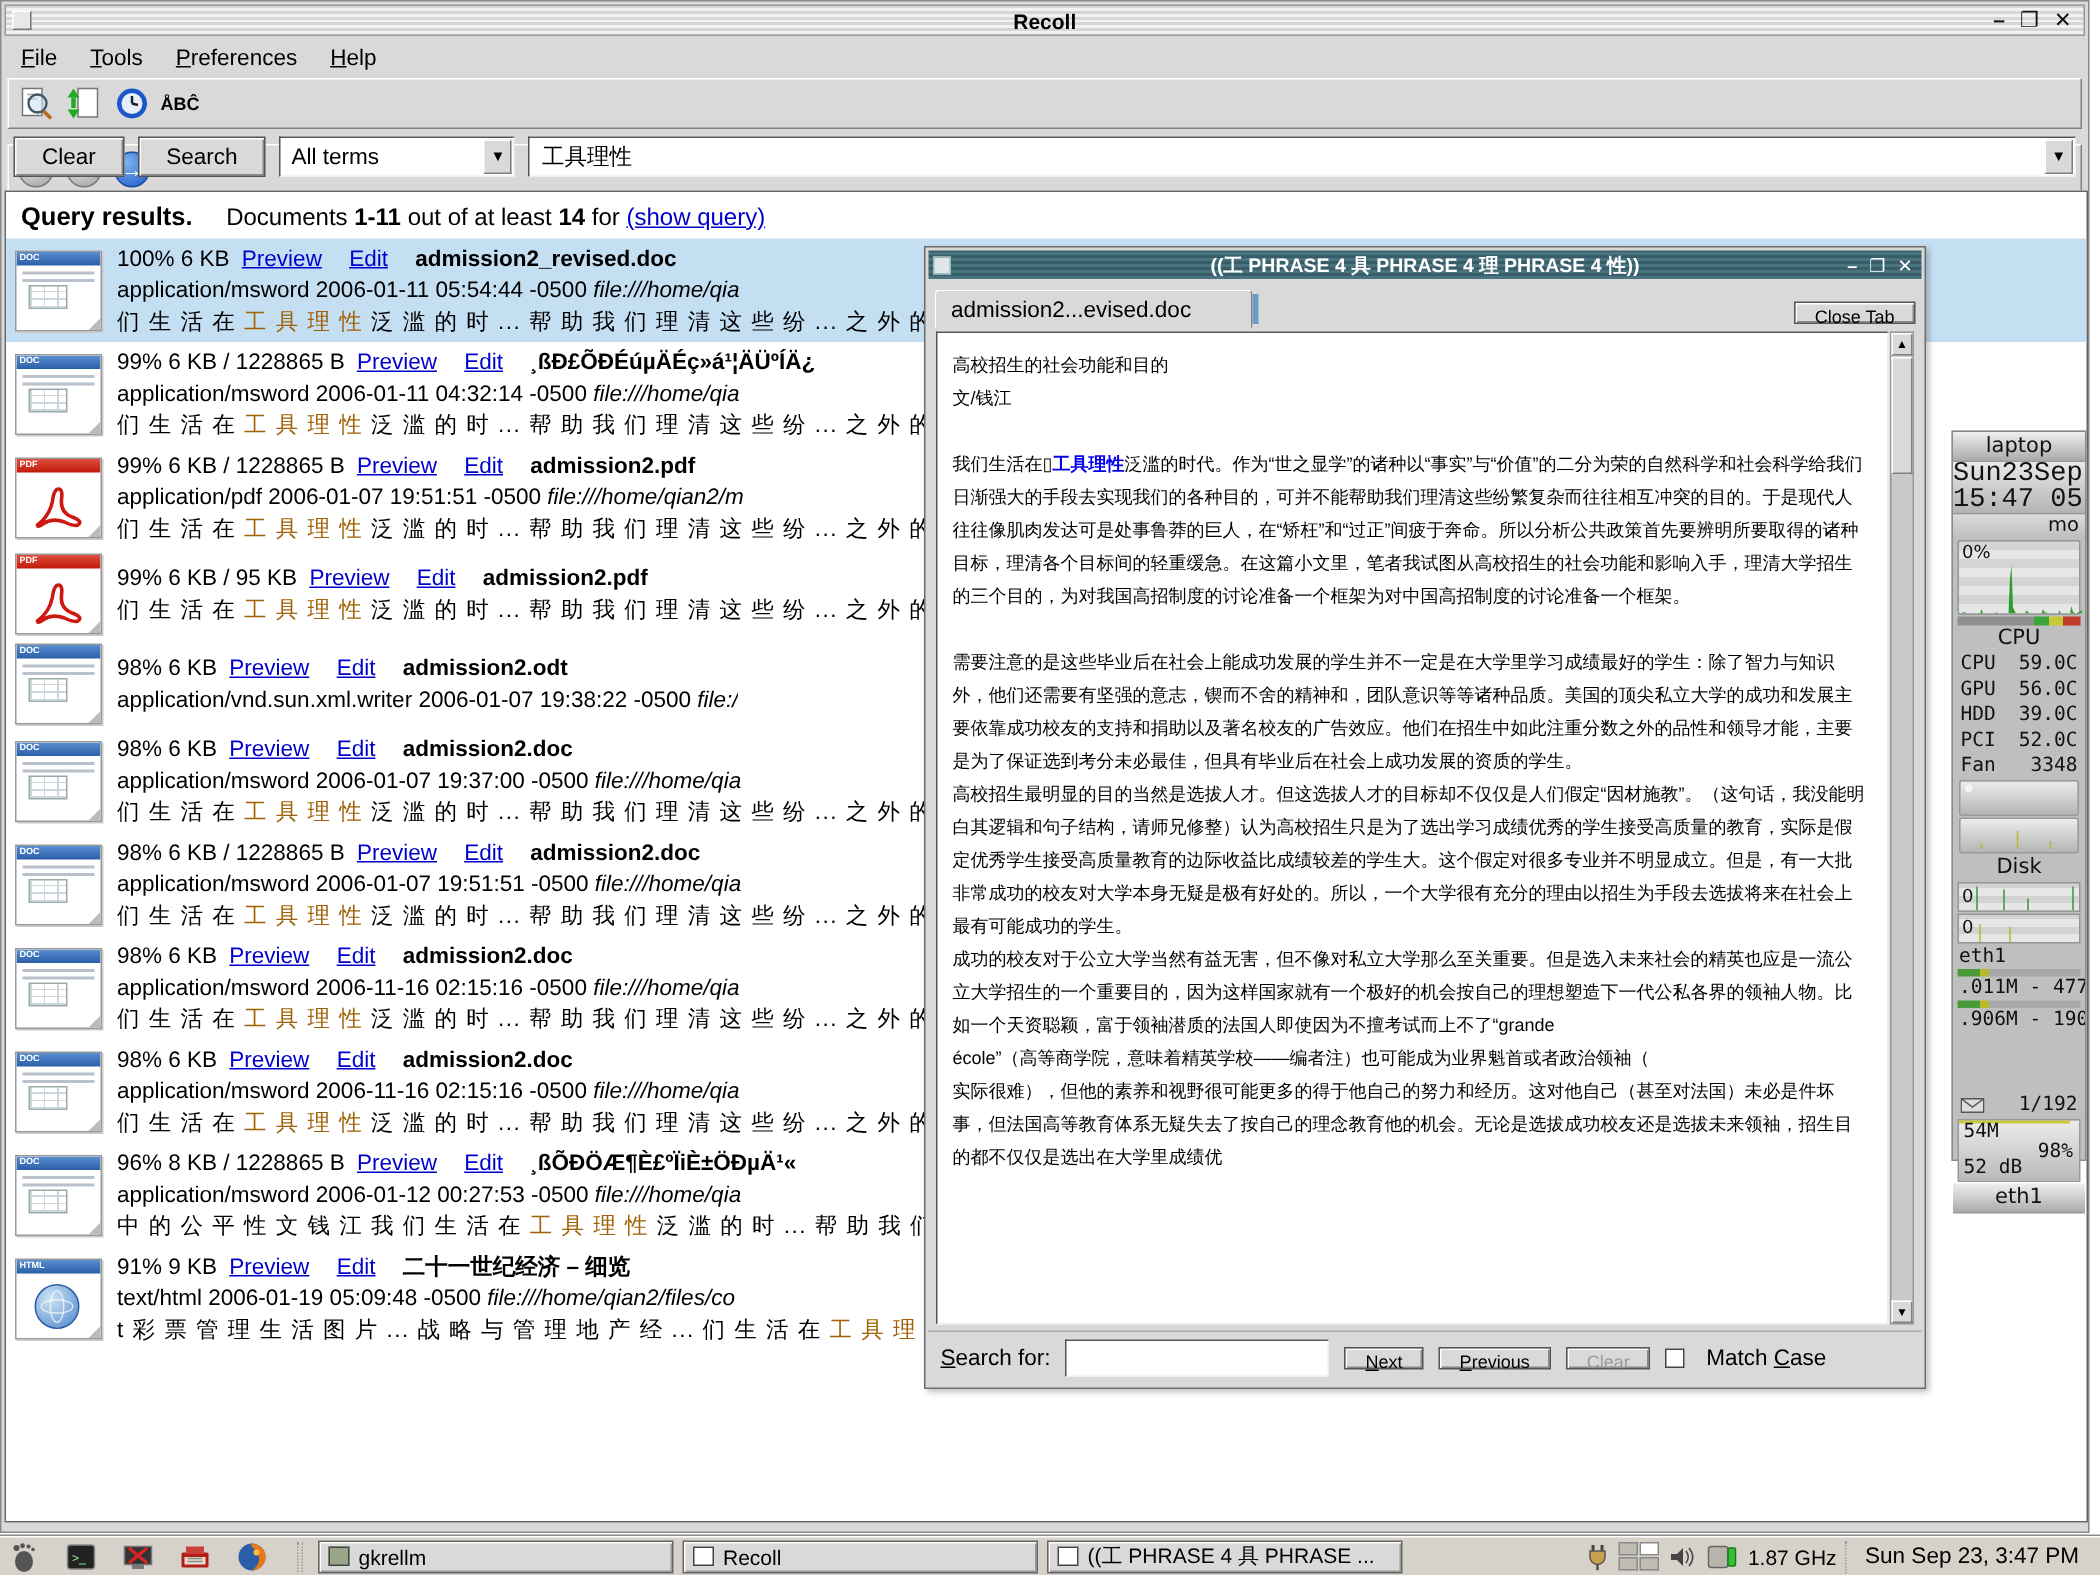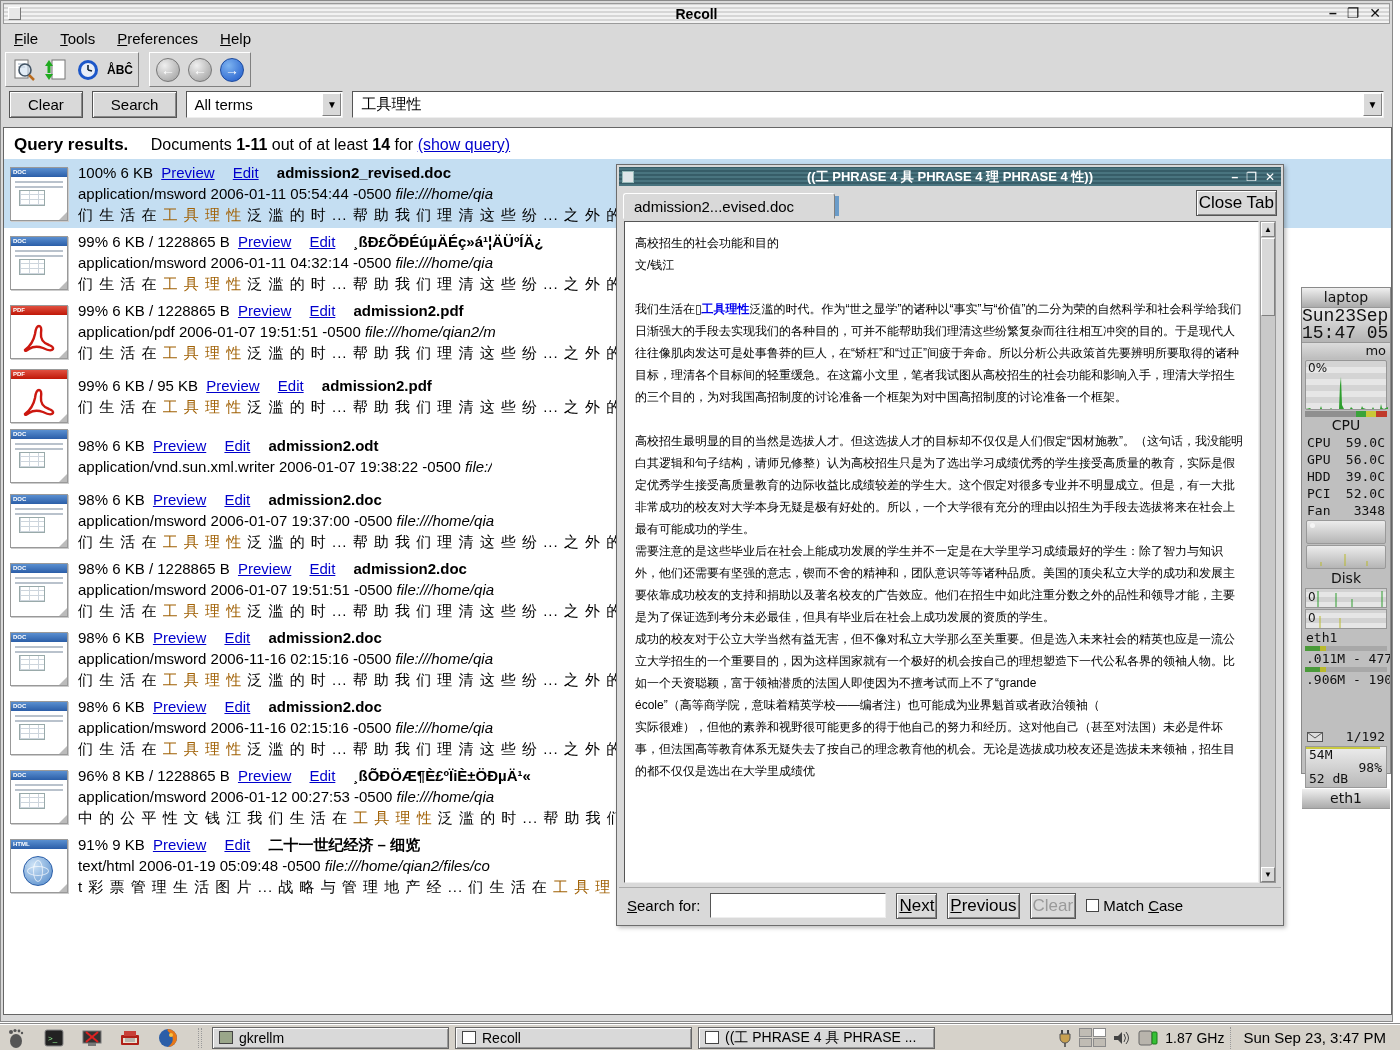--- a/index.html
+++ b/index.html
@@ -20,21 +20,21 @@
   .titlebar .title { position:absolute; left:0; right:0; text-align:center;
     font-weight:bold; font-size:14px; color:#000; }
   .tb-btns { margin-left:auto; display:flex; gap:10px; padding-right:8px; z-index:2;
     font-weight:bold; font-size:14px; color:#111; }
   .tb-btns span { cursor:pointer; line-height:15px; }
 
   .menubar { position:absolute; left:2px; top:25px; right:2px; height:24px;
     display:flex; align-items:center; font-size:15px; background:#d9d9d9; }
   .menu-item { padding:2px 11px; cursor:pointer; }
 
-  .toolbar { position:absolute; left:2px; top:49px; right:2px; height:39px; display:flex; gap:10px; padding:2px 2px; }
+  .toolbar { position:absolute; left:2px; top:49px; right:2px; height:39px; display:flex; gap:10px; padding:2px 2px;flex-direction:column; }
   .tool-group { display:flex; align-items:center; border:1px solid; border-color:#fff #808080 #808080 #fff;
     background:#d9d9d9; padding:2px 4px; gap:4px; height:35px; }
   .tool-btn { width:28px; height:28px; display:flex; align-items:center; justify-content:center; cursor:pointer; }
   .abc-label { font-size:12px; font-weight:bold; letter-spacing:0; }
   .nav-circle { width:24px; height:24px; border-radius:50%;
     background:radial-gradient(circle at 35% 30%,#efefef,#9a9a9a); border:1px solid #777;
     color:#fff; font-weight:bold; display:flex; align-items:center; justify-content:center; font-size:14px; }
   .nav-circle.fwd { background:radial-gradient(circle at 35% 30%,#7db3f0,#1c57c9); border-color:#1c4a9e; }
 
   .searchrow { position:absolute; left:2px; top:88px; right:2px; height:31px; display:flex; align-items:center; gap:9px; padding:0 6px; }
@@ -108,23 +108,23 @@
   .pv-line { min-height:22px; word-break:break-all; }
   .pv-scroll { position:absolute; right:7px; top:56px; bottom:42px; width:16px;
     background:#c9c9c9; border:1px solid #999; display:flex; flex-direction:column; }
   .sc-btn { height:15px; background:#d9d9d9; border:1px solid; border-color:#fff #808080 #808080 #fff;
     font-size:8px; text-align:center; line-height:13px; cursor:pointer; }
   .sc-thumb { height:78px; background:#d9d9d9; border:1px solid; border-color:#fff #808080 #808080 #fff; margin-top:1px; cursor:grab; }
   .sc-btn.bottom { margin-top:auto; }
   .pv-searchbar { position:absolute; left:2px; right:2px; bottom:2px; height:36px;
     border-top:1px solid #aaa; display:flex; align-items:center; gap:10px; padding:0 8px; font-size:15px; }
   #pv-search-input { width:176px; height:25px; background:#fff; border:1px solid; border-color:#555 #eee #eee #555; font-size:15px; padding:0 4px; }
-  .btn.sm { padding:2px 2px; height:26px; font-size:17px; }
+  .btn.sm { padding:2px 13px; height:15px; font-size:12px; }
   .btn.disabled { color:#9a9a9a; cursor:default; }
-  .chk { display:flex; align-items:center; gap:4px; }
+  .chk { display:flex; align-items:center; gap:14px; }
   .chk-box { width:13px; height:13px; background:#fff; border:1px solid #444; }
 
   
   #gkrellm { position:absolute; left:1300px; top:286px; width:90px; height:487px;
     background:#bfbfbf; border:1px solid #8a8a8a; font-family:"DejaVu Sans","Liberation Sans",sans-serif;
     font-size:13px; color:#111; }
   .gk-cap { height:20px; background:linear-gradient(#efefef,#ababab); border-bottom:1px solid #999;
     text-align:center; font-size:14px; line-height:19px; }
   .gk-clock { height:35px; background:linear-gradient(#e9e9e9,#b3b3b3); text-align:left; font-size:18px; line-height:17px; border-bottom:1px solid #999;font-family:Liberation Mono, monospace; }
   .gk-scroll { height:16px; text-align:right; padding-right:4px; font-size:13px; background:linear-gradient(#dcdcdc,#bdbdbd); }
@@ -535,22 +535,22 @@
     <div class="pv-tabrow">
       <div class="pv-tab">admission2...evised.doc</div>
       <button class="btn sm close-tab-btn">Close Tab</button>
     </div>
     <div class="pv-text" id="pv-text">
         <div class="pv-line"><span>高校招生的社会功能和目的</span></div>
         <div class="pv-line"><span>文/钱江</span></div>
         <div class="pv-line">&nbsp;</div>
         <div class="pv-line"><span>我们生活在▯</span><span class="hl">工具理性</span><span>泛滥的时代。作为“世之显学”的诸种以“事实”与“价值”的二分为荣的自然科学和社会科学给我们日渐强大的手段去实现我们的各种目的，可并不能帮助我们理清这些纷繁复杂而往往相互冲突的目的。于是现代人往往像肌肉发达可是处事鲁莽的巨人，在“矫枉”和“过正”间疲于奔命。所以分析公共政策首先要辨明所要取得的诸种目标，理清各个目标间的轻重缓急。在这篇小文里，笔者我试图从高校招生的社会功能和影响入手，理清大学招生的三个目的，为对我国高招制度的讨论准备一个框架为对中国高招制度的讨论准备一个框架。</span></div>
         <div class="pv-line">&nbsp;</div>
+        <div class="pv-line"><span>需要注意的是这些毕业后在社会上能成功发展的学生并不一定是在大学里学习成绩最好的学生：除了智力与知识外，他们还需要有坚强的意志，锲而不舍的精神和，团队意识等等诸种品质。美国的顶尖私立大学的成功和发展主要依靠成功校友的支持和捐助以及著名校友的广告效应。他们在招生中如此注重分数之外的品性和领导才能，主要是为了保证选到考分未必最佳，但具有毕业后在社会上成功发展的资质的学生。</span></div>
         <div class="pv-line"><span>高校招生最明显的目的当然是选拔人才。但这选拔人才的目标却不仅仅是人们假定“因材施教”。（这句话，我没能明白其逻辑和句子结构，请师兄修整）认为高校招生只是为了选出学习成绩优秀的学生接受高质量的教育，实际是假定优秀学生接受高质量教育的边际收益比成绩较差的学生大。这个假定对很多专业并不明显成立。但是，有一大批非常成功的校友对大学本身无疑是极有好处的。所以，一个大学很有充分的理由以招生为手段去选拔将来在社会上最有可能成功的学生。</span></div>
-        <div class="pv-line"><span>需要注意的是这些毕业后在社会上能成功发展的学生并不一定是在大学里学习成绩最好的学生：除了智力与知识外，他们还需要有坚强的意志，锲而不舍的精神和，团队意识等等诸种品质。美国的顶尖私立大学的成功和发展主要依靠成功校友的支持和捐助以及著名校友的广告效应。他们在招生中如此注重分数之外的品性和领导才能，主要是为了保证选到考分未必最佳，但具有毕业后在社会上成功发展的资质的学生。</span></div>
         <div class="pv-line"><span>成功的校友对于公立大学当然有益无害，但不像对私立大学那么至关重要。但是选入未来社会的精英也应是一流公立大学招生的一个重要目的，因为这样国家就有一个极好的机会按自己的理想塑造下一代公私各界的领袖人物。比如一个天资聪颖，富于领袖潜质的法国人即使因为不擅考试而上不了“grande</span></div>
         <div class="pv-line"><span>école”（高等商学院，意味着精英学校——编者注）也可能成为业界魁首或者政治领袖（</span></div>
         <div class="pv-line"><span>实际很难），但他的素养和视野很可能更多的得于他自己的努力和经历。这对他自己（甚至对法国）未必是件坏事，但法国高等教育体系无疑失去了按自己的理念教育他的机会。无论是选拔成功校友还是选拔未来领袖，招生目的都不仅仅是选出在大学里成绩优</span></div>
       </div>
     <div class="pv-scroll">
       <div class="sc-btn">▲</div>
       <div class="sc-thumb"></div>
       <div class="sc-btn bottom">▼</div>
     </div>
     <div class="pv-searchbar">

